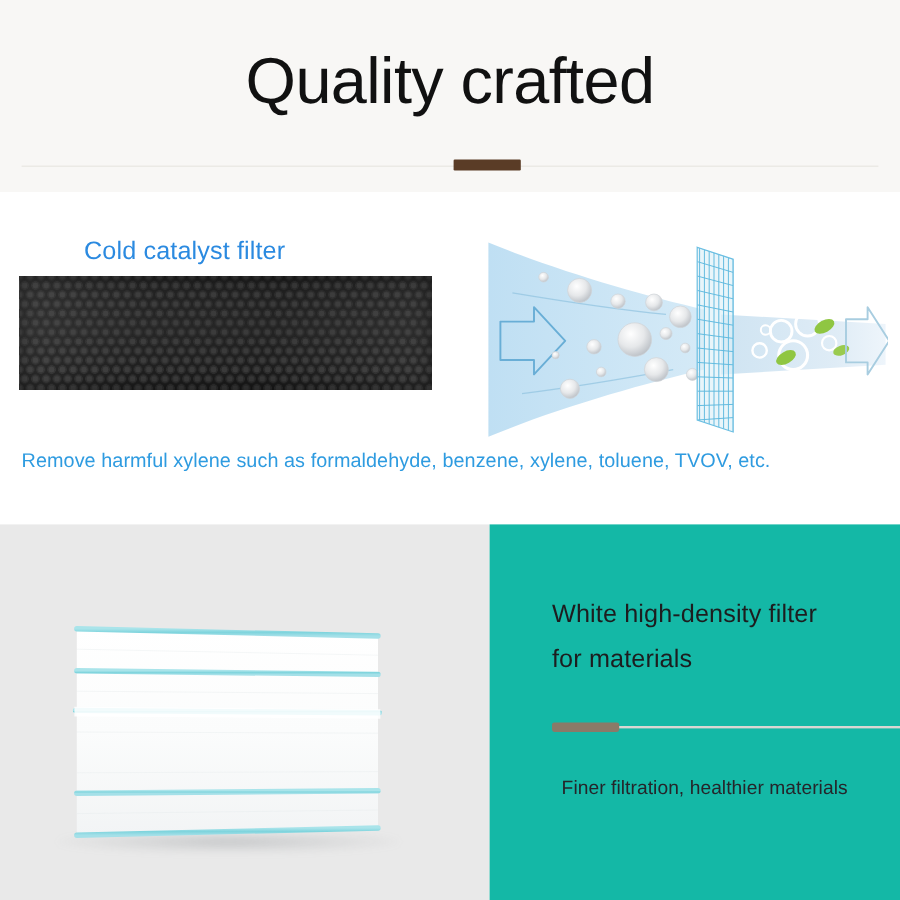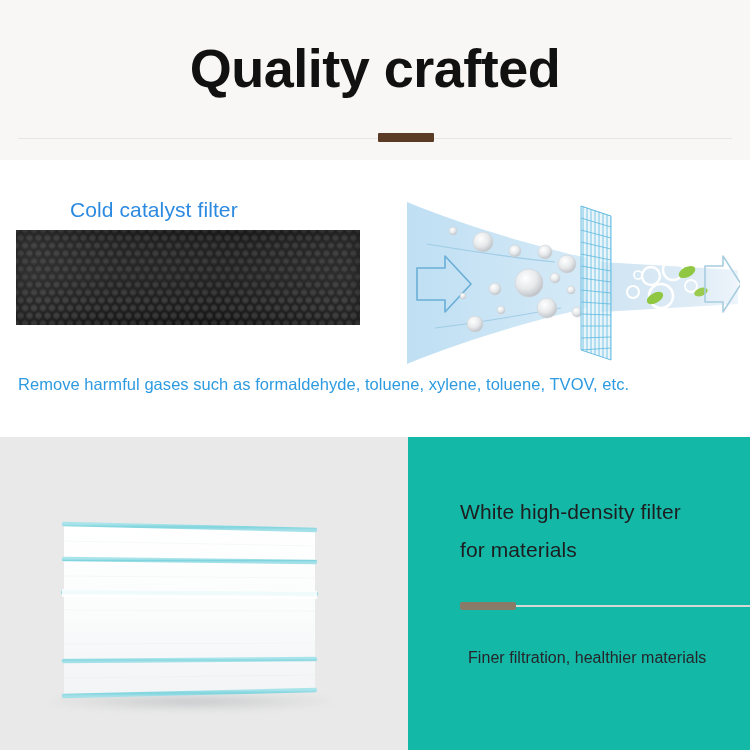--- a/index.html
+++ b/index.html
@@ -27,21 +27,21 @@
     left: 0; top: 0;
     width: 750px; height: 160px;
     background: #f8f7f5;
   }
   .header-title {
     position: absolute;
     left: 0; top: 36px;
     width: 750px;
     text-align: center;
     font-size: 54px;
-    font-weight: bold;
+    font-weight: normal;
     letter-spacing: -0.5px;
     color: #111111;
     line-height: 64px;
     white-space: nowrap;
   }
   .header-rule {
     position: absolute;
     left: 18px; top: 138px;
     width: 714px; height: 1px;
     background: #e8e6e2;
@@ -275,21 +275,21 @@
             <ellipse cx="282" cy="72" rx="9" ry="5" fill="#8fc642" transform="rotate(-28 282 72)"></ellipse>
             <ellipse cx="250" cy="98" rx="9" ry="5" fill="#8fc642" transform="rotate(-30 250 98)"></ellipse>
             <ellipse cx="296" cy="92" rx="7" ry="4" fill="#9acb4f" transform="rotate(-20 296 92)"></ellipse>
           </g>
         </g>
 
         <path d="M300,66 L318,66 L318,56 L336,84 L318,112 L318,102 L300,102 Z" fill="none" stroke="#a8cde0" stroke-width="1.6" stroke-linejoin="round"></path>
       </svg>
     </div>
 
-    <div class="gas-caption">Remove harmful gases such as formaldehyde, toluene, xylene, toluene, TVOV, etc.</div>
+    <div class="gas-caption">Remove harmful xylene such as formaldehyde, benzene, xylene, toluene, TVOV, etc.</div>
   </div>
 
   <div class="bottom-left">
     <div class="filter-shadow"></div>
     <div class="filter-photo">
       <svg width="263" height="190" viewBox="0 0 263 190">
         <defs>
           <linearGradient id="meshpanel" x1="0" y1="0" x2="0" y2="1">
             <stop offset="0%" stop-color="#ffffff"></stop>
             <stop offset="50%" stop-color="#fbfcfc"></stop>

